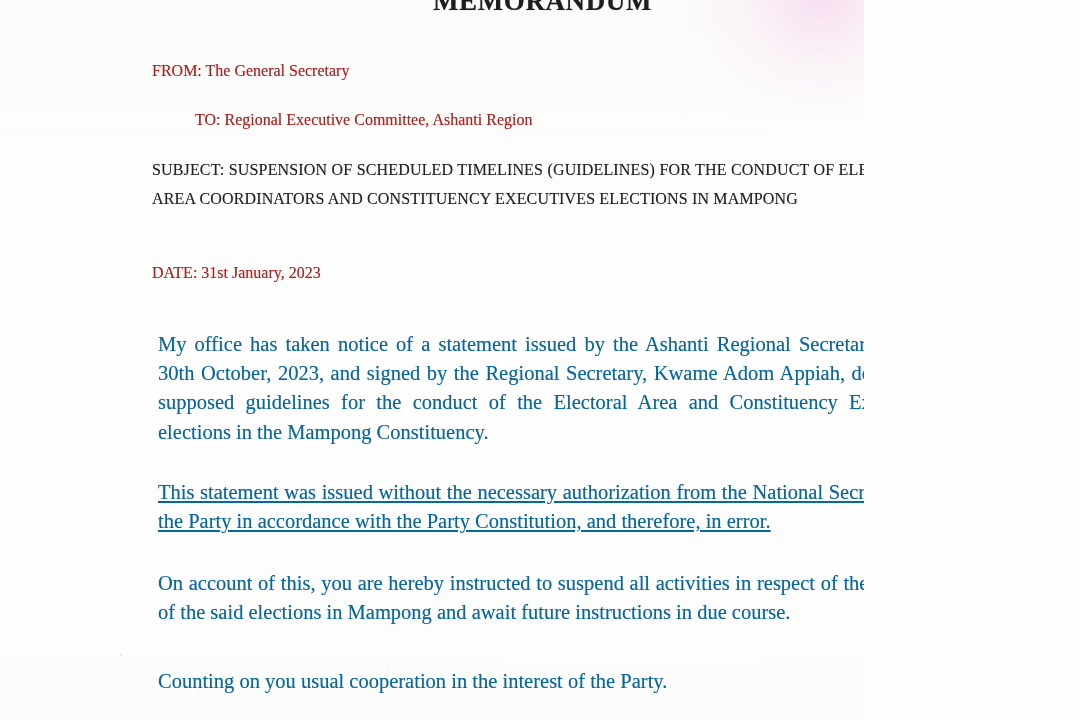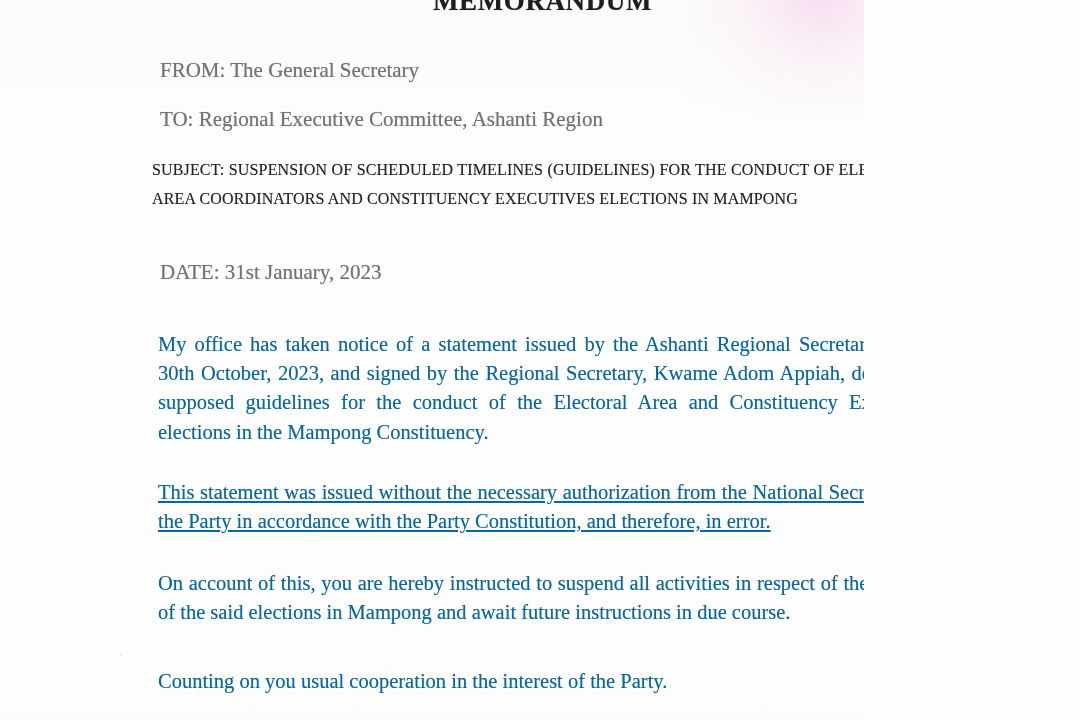--- a/index.html
+++ b/index.html
@@ -98,29 +98,29 @@
     font-size: 27px;
     font-weight: bold;
     letter-spacing: 0.6px;
     color: #1d1d21;
     text-shadow: 0 0 0.8px rgba(40,40,45,0.55);
     white-space: nowrap;
   }
 
   .field-line {
     position: absolute;
-    left: 8px;
-    font-size: 21px;
+    left: 0;
+    font-size: 16px;
     line-height: 29px;
-    color: #737373;
+    color: #b91c1c;
     white-space: nowrap;
     text-shadow: 0 0 0.7px rgba(45,45,50,0.42);
   }
   .field-from    { top: 56px; }
-  .field-to      { top: 105px; }
+  .field-to      { top: 105px; margin-left: 43px; }
   .field-date    { top: 258px; }
 
   
   .subject-block {
     position: absolute;
     left: 0;
     top: 155px;
     width: 781px;
     font-size: 16px;
     line-height: 29px;

